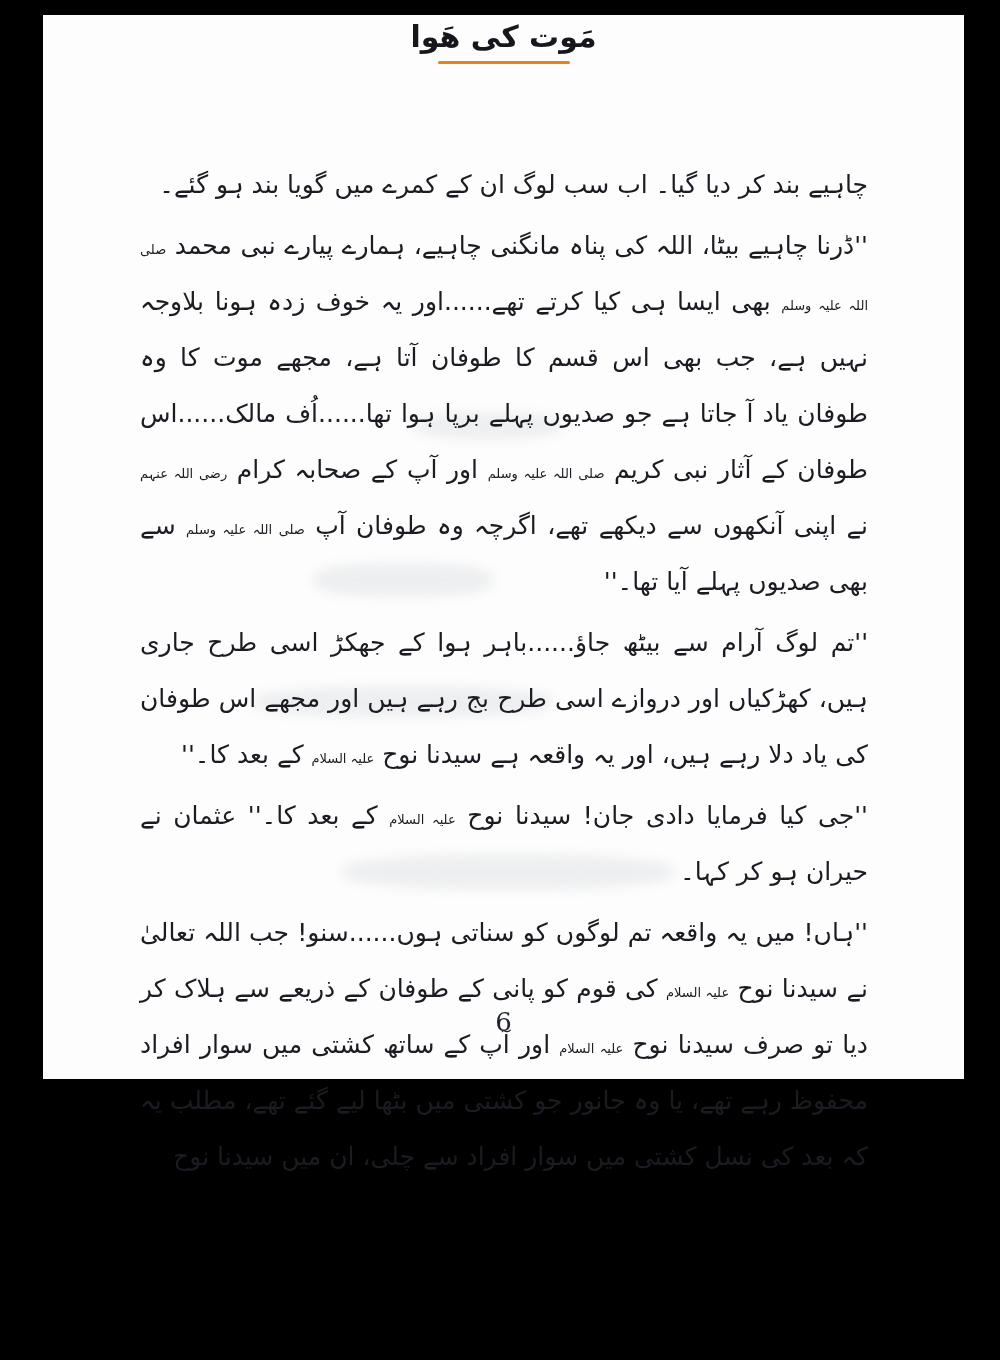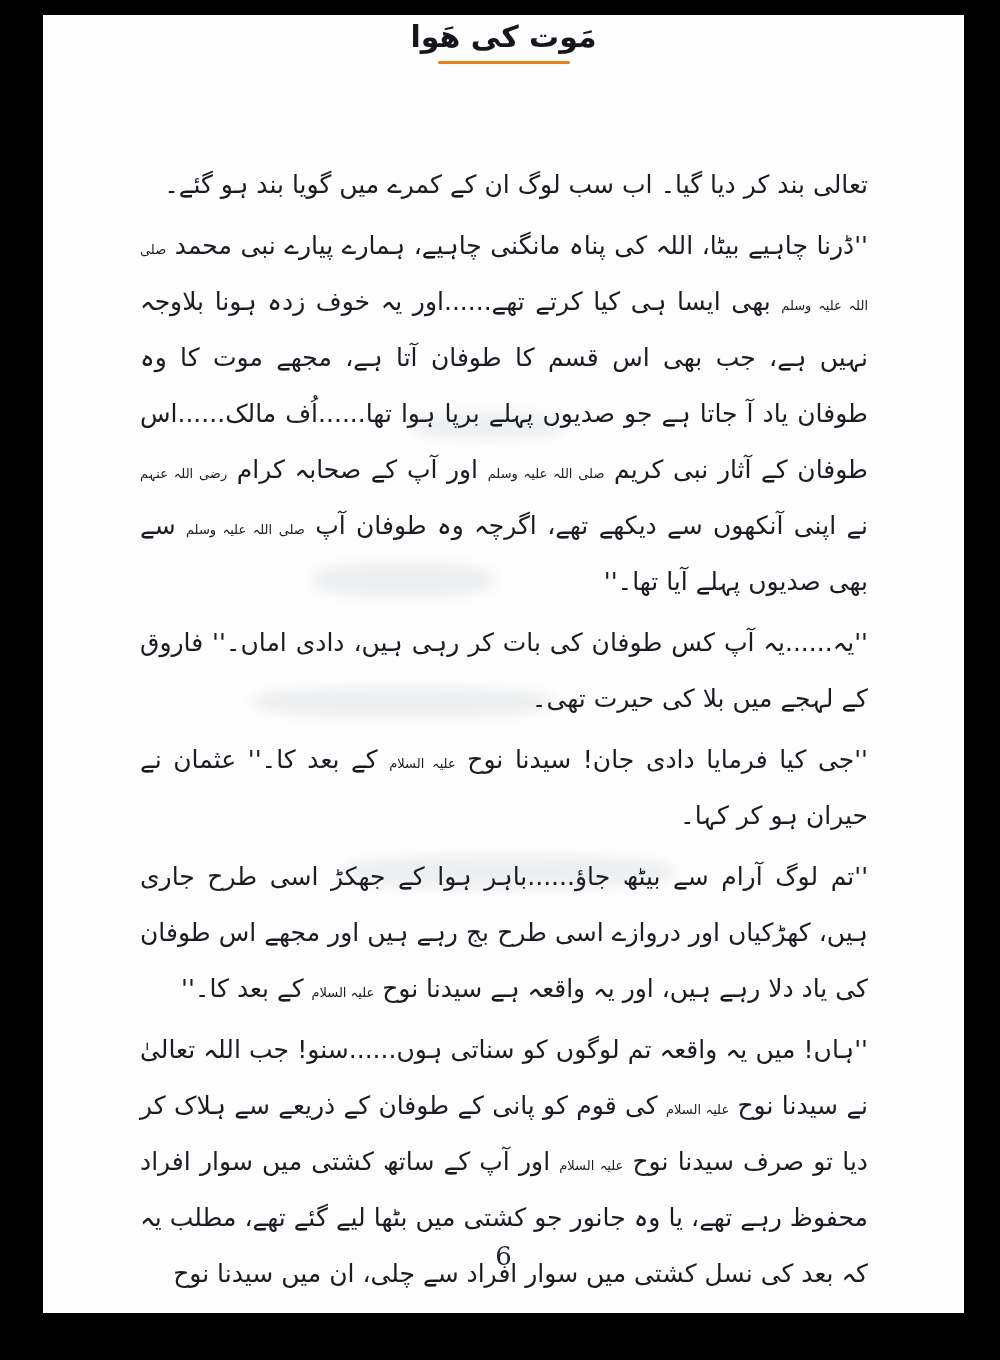--- a/index.html
+++ b/index.html
@@ -6,21 +6,21 @@
   body {
     width: 1000px; height: 1360px;
     background: #000000;
     position: relative;
     font-family: "DejaVu Sans", sans-serif;
     overflow: hidden;
   }
   .page {
     position: absolute;
     left: 43px; top: 15px;
-    width: 921px; height: 1298px;
+    width: 921px; height: 1064px;
     background: #fdfdfd;
     box-sizing: border-box;
   }
   .page-header { text-align: center; padding-top: 2px; }
   .book-title {
     margin: 2px 0 0 0;
     font-size: 30px;
     font-weight: bold;
     color: #16161c;
     direction: rtl;
@@ -85,25 +85,24 @@
     <h1 class="book-title" dir="rtl">مَوت کی ھَوا</h1>
     <div class="title-underline" style="background: rgb(232, 130, 28);"></div>
   </header>
 
   <div class="ghost ghost-1"></div>
   <div class="ghost ghost-2"></div>
   <div class="ghost ghost-3"></div>
   <div class="ghost ghost-4"></div>
 
   <main class="body-text">
-      <p dir="rtl"><span>تعالی بند کر دیا گیا۔ اب سب لوگ ان کے کمرے میں گویا بند ہو گئے۔</span></p>
+      <p dir="rtl"><span>چاہیے بند کر دیا گیا۔ اب سب لوگ ان کے کمرے میں گویا بند ہو گئے۔</span></p>
       <p dir="rtl"><span>''ڈرنا چاہیے بیٹا، اللہ کی پناہ مانگنی چاہیے، ہمارے پیارے نبی محمد </span><span class="honorific">صلی اللہ علیہ وسلم</span><span> بھی ایسا ہی کیا کرتے تھے......اور یہ خوف زدہ ہونا بلاوجہ نہیں ہے، جب بھی اس قسم کا طوفان آتا ہے، مجھے موت کا وہ طوفان یاد آ جاتا ہے جو صدیوں پہلے برپا ہوا تھا......اُف مالک......اس طوفان کے آثار نبی کریم </span><span class="honorific">صلی اللہ علیہ وسلم</span><span> اور آپ کے صحابہ کرام </span><span class="honorific">رضی اللہ عنہم</span><span> نے اپنی آنکھوں سے دیکھے تھے، اگرچہ وہ طوفان آپ </span><span class="honorific">صلی اللہ علیہ وسلم</span><span> سے بھی صدیوں پہلے آیا تھا۔''</span></p>
-      <p dir="rtl"><span>''یہ......یہ آپ کس طوفان کی بات کر رہی ہیں، دادی اماں۔'' فاروق کے لہجے میں بلا کی حیرت تھی۔</span></p>
+      <p dir="rtl"><span>''تم لوگ آرام سے بیٹھ جاؤ......باہر ہوا کے جھکڑ اسی طرح جاری ہیں، کھڑکیاں اور دروازے اسی طرح بج رہے ہیں اور مجھے اس طوفان کی یاد دلا رہے ہیں، اور یہ واقعہ ہے سیدنا نوح </span><span class="honorific">علیہ السلام</span><span> کے بعد کا۔''</span></p>
       <p dir="rtl"><span>''جی کیا فرمایا دادی جان! سیدنا نوح </span><span class="honorific">علیہ السلام</span><span> کے بعد کا۔'' عثمان نے حیران ہو کر کہا۔</span></p>
-      <p dir="rtl"><span>''تم لوگ آرام سے بیٹھ جاؤ......باہر ہوا کے جھکڑ اسی طرح جاری ہیں، کھڑکیاں اور دروازے اسی طرح بج رہے ہیں اور مجھے اس طوفان کی یاد دلا رہے ہیں، اور یہ واقعہ ہے سیدنا نوح </span><span class="honorific">علیہ السلام</span><span> کے بعد کا۔''</span></p>
       <p dir="rtl"><span>''ہاں! میں یہ واقعہ تم لوگوں کو سناتی ہوں......سنو! جب اللہ تعالیٰ نے سیدنا نوح </span><span class="honorific">علیہ السلام</span><span> کی قوم کو پانی کے طوفان کے ذریعے سے ہلاک کر دیا تو صرف سیدنا نوح </span><span class="honorific">علیہ السلام</span><span> اور آپ کے ساتھ کشتی میں سوار افراد محفوظ رہے تھے، یا وہ جانور جو کشتی میں بٹھا لیے گئے تھے، مطلب یہ کہ بعد کی نسل کشتی میں سوار افراد سے چلی، ان میں سیدنا نوح </span></p>
     </main>
 
   <footer class="page-footer">
     <span class="page-number">6</span>
   </footer>
 
 </div>
 
 </body></html>

